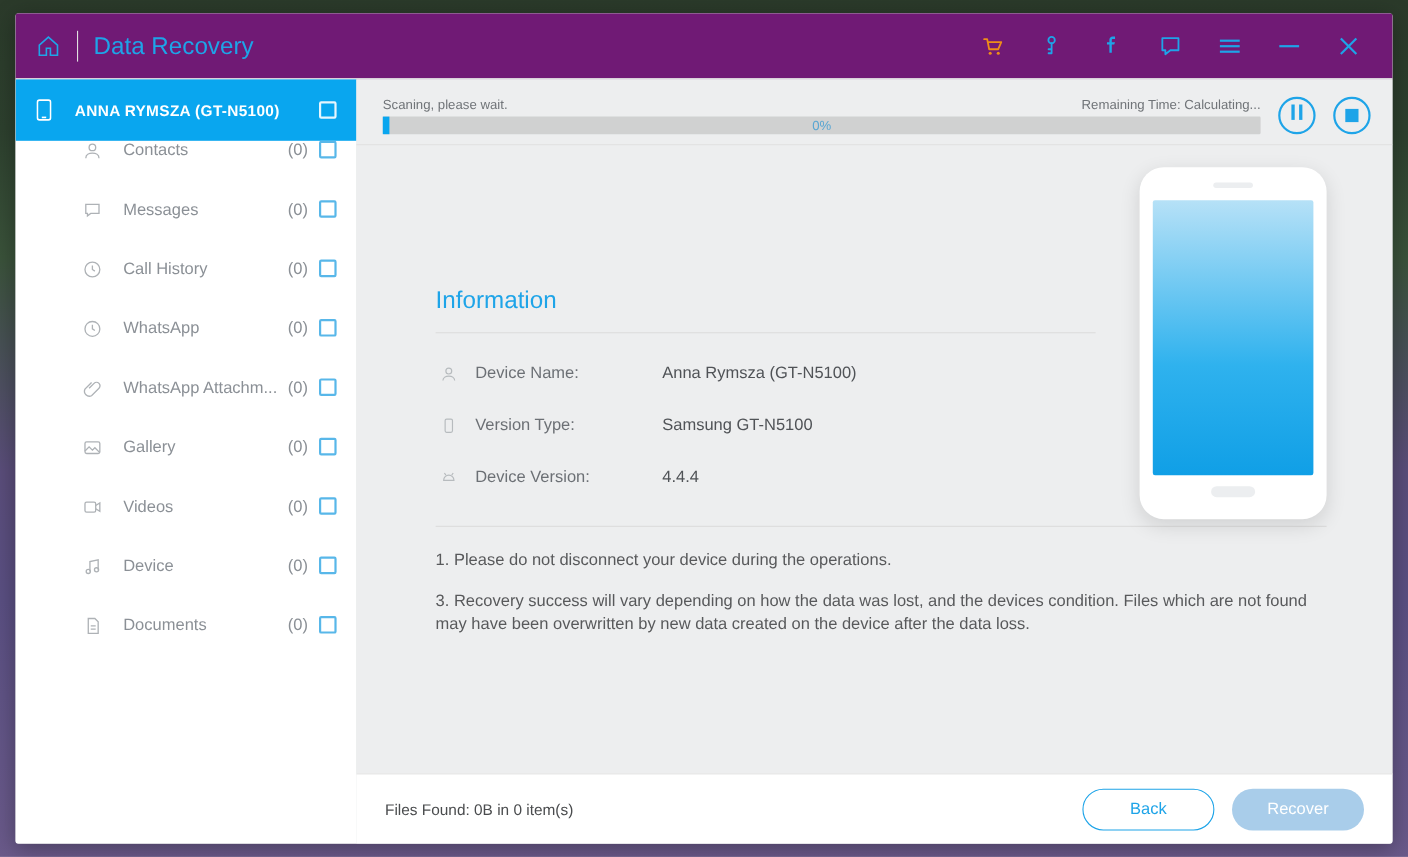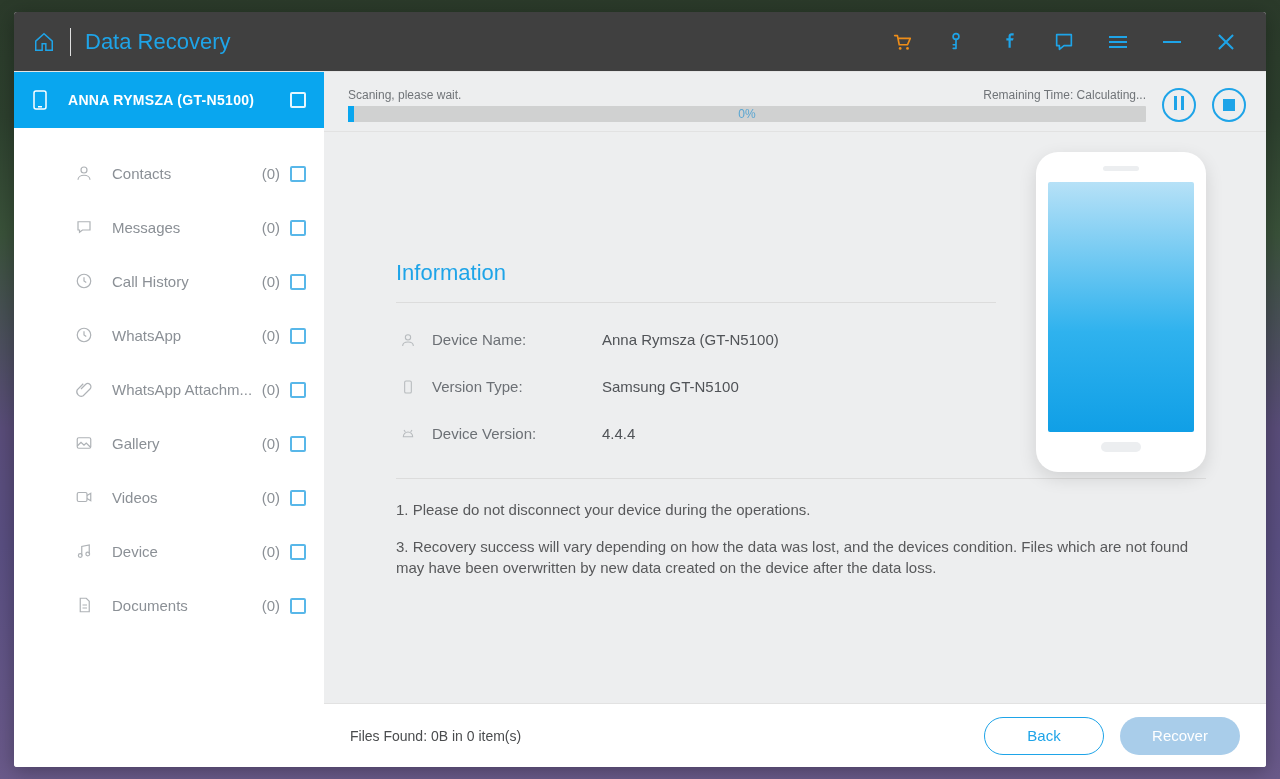--- a/index.html
+++ b/index.html
@@ -13,21 +13,21 @@
     width: 100%; height: 100%;
     background: #edeeef;
     border-radius: 3px;
     display: flex; flex-direction: column;
     box-shadow: 0 4px 20px rgba(0,0,0,0.3);
     overflow: hidden;
   }
   
   .titlebar {
     height: 60px;
-    background: #404040;
+    background: #701a75;
     display: flex; align-items: center;
     padding: 0 20px 0 10px;
     border-bottom: 1px solid #e5e5e5;
   }
   .home-btn {
     width: 40px; height: 40px;
     display: flex; align-items: center; justify-content: center;
     cursor: pointer;
   }
   .vdiv { width:1px; height:28px; background:#e0e0e0; margin:0 14px 0 6px;}
@@ -58,21 +58,21 @@
   .device-row {
     height: 56px; background:#09a6ef; color:#fff;
     display:flex; align-items:center; padding:0 18px 0 14px;
   }
   .device-row .dicon { width:24px; display:flex; justify-content:center; margin-right:16px;}
   .device-row .dname { flex:1; font-size:14px; font-weight:600; letter-spacing:0.3px;}
   .device-row .dcheck {
     width:16px; height:16px; border:2px solid rgba(255,255,255,0.9); border-radius:2px;
   }
   .cat-row {
-    height:54px; display:flex; align-items:flex-end; padding:0 18px 0 58px;
+    height:54px; display:flex; align-items:flex-start; padding:0 18px 0 58px;
     color:#8b9096; font-size:15px; cursor:pointer;
   }
   .cat-row .cicon { width:24px; display:flex; justify-content:center; margin-right:16px; color:#aeb2b6;}
   .cat-row .cicon svg{width:18px;height:18px;}
   .cat-row .clabel { flex:1; white-space:nowrap; overflow:hidden; text-overflow:ellipsis;}
   .cat-row .ccount { margin-left:4px; margin-right:10px;}
   .cat-row .ccheck {
     width:16px; height:16px; border:2px solid #58b7e9; border-radius:2px;
   }
 

